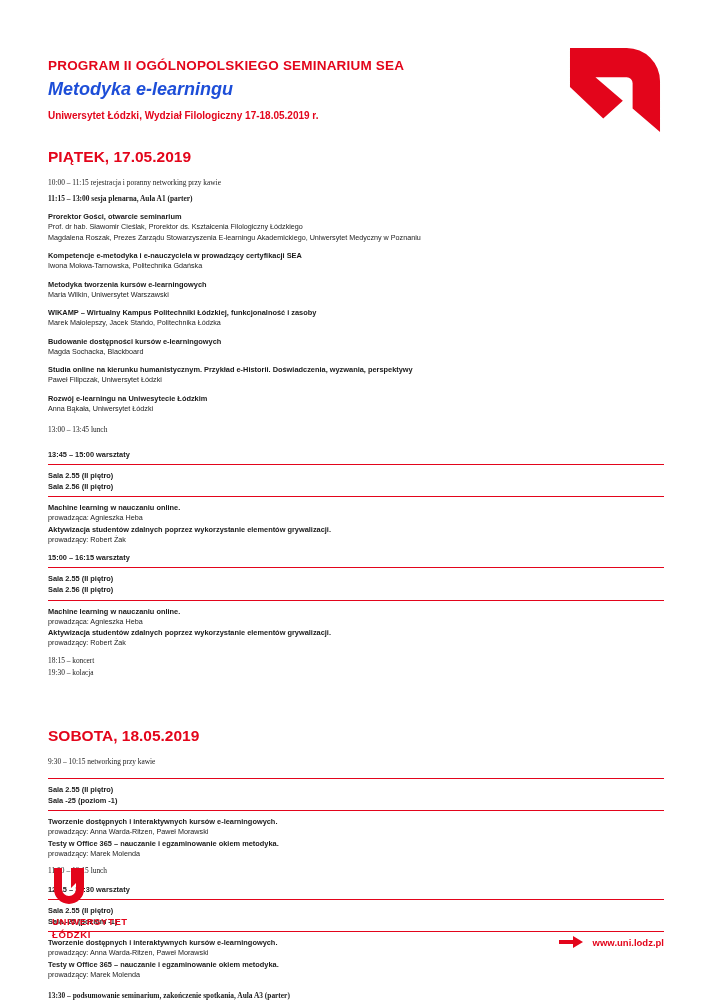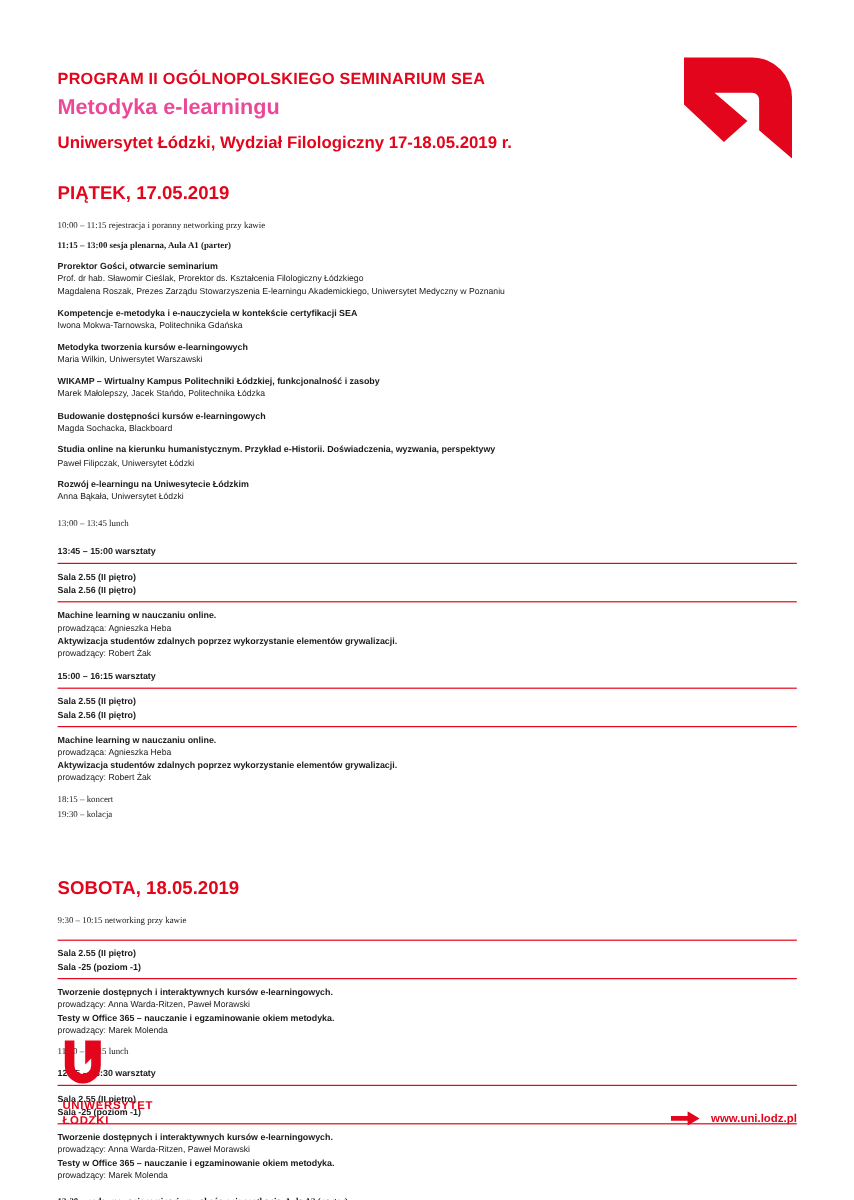--- a/index.html
+++ b/index.html
@@ -28,29 +28,30 @@
     position: relative;
   }
   .title-main {
     color: #e3051b;
     font-size: 13.5px;
     font-weight: bold;
     letter-spacing: 0.2px;
     line-height: 1.2;
   }
   .title-sub {
-    color: #ec4899;
+    color: #1d4ed8;
     font-size: 18px;
     font-weight: bold;
+    font-style: italic;
     line-height: 1.3;
     margin-top: 4px;
   }
   .title-place {
     color: #e3051b;
-    font-size: 14px;
+    font-size: 10px;
     font-weight: bold;
     margin-top: 7px;
     line-height: 1.3;
   }
   .logo-arrow {
     position: absolute;
     top: 44px;
     right: 0px;
     width: 98px;
     height: 92px;
@@ -160,21 +161,21 @@
     color: #e3051b;
     font-size: 9.5px;
     font-weight: bold;
     line-height: 1.35;
     letter-spacing: 0.6px;
     margin-top: 6px;
   }
   .web {
     position: absolute;
     right: 0;
-    bottom: 20px;
+    bottom: 10px;
     display: flex;
     align-items: center;
     justify-content: flex-end;
   }
   .web-arrow {
     width: 24px;
     height: 12px;
     margin-right: 10px;
   }
   .web-url {
@@ -205,21 +206,21 @@
   <div class="line bold">11:15 – 13:00 sesja plenarna, Aula A1 (parter)</div>
   <div class="gap-sm"></div>
 
   <div class="block">
     <div class="t">Prorektor Gości, otwarcie seminarium</div>
     <div class="p">Prof. dr hab. Sławomir Cieślak, Prorektor ds. Kształcenia Filologiczny Łódzkiego</div>
     <div class="p">Magdalena Roszak, Prezes Zarządu Stowarzyszenia E-learningu Akademickiego, Uniwersytet Medyczny w Poznaniu</div>
   </div>
 
   <div class="block">
-    <div class="t">Kompetencje e-metodyka i e-nauczyciela w kontekście certyfikacji SEA</div>
+    <div class="t">Kompetencje e-metodyka i e-nauczyciela w prowadzący certyfikacji SEA</div>
     <div class="p">Iwona Mokwa-Tarnowska, Politechnika Gdańska</div>
   </div>
 
   <div class="block">
     <div class="t">Metodyka tworzenia kursów e-learningowych</div>
     <div class="p">Maria Wilkin, Uniwersytet Warszawski</div>
   </div>
 
   <div class="block">
     <div class="t">WIKAMP – Wirtualny Kampus Politechniki Łódzkiej, funkcjonalność i zasoby</div>

